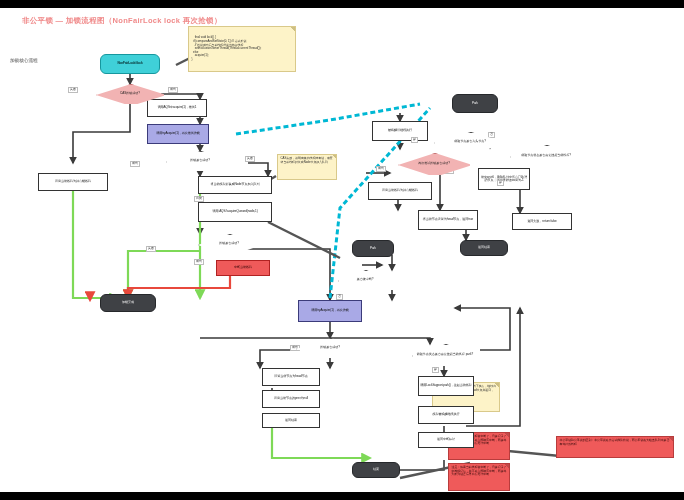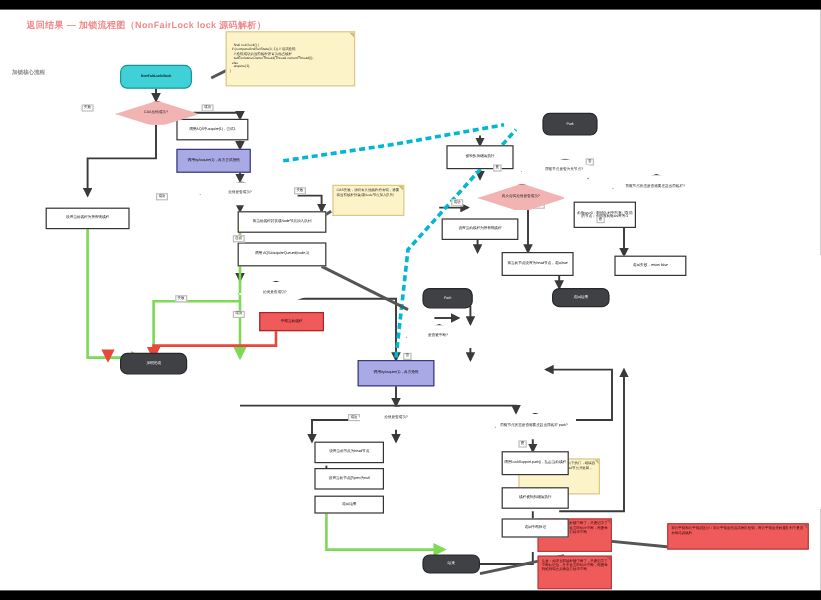--- a/index.html
+++ b/index.html
@@ -118,21 +118,21 @@
     </g>
     <g fill="none" stroke="#555" stroke-width="2.4">
       <path d="M176,57 L210,40"></path>
       <path d="M248,185 L276,168"></path>
       <path d="M268,214 L340,250"></path>
       <path d="M400,470 L470,455"></path>
       <path d="M478,440 L560,448"></path>
     </g>
   </svg>
 
-  <div id="title">返回结果 — 加锁流程图（NonFairLock lock 源码解析）</div>
+  <div id="title">非公平锁 — 加锁流程图（NonFairLock lock 再次抢锁）</div>
   <div id="subtitle">加锁核心流程</div>
 
   <div class="note" style="left:188px;top:18px;width:108px;height:46px;white-space:pre-wrap;">
     <span class="fold"></span>
     <span>final void lock() {
   if (compareAndSetState(0, 1)) // 尝试抢锁
     // 抢锁成功后当前线程设置为独占线程
     setExclusiveOwnerThread(Thread.currentThread());
   else
     acquire(1);

